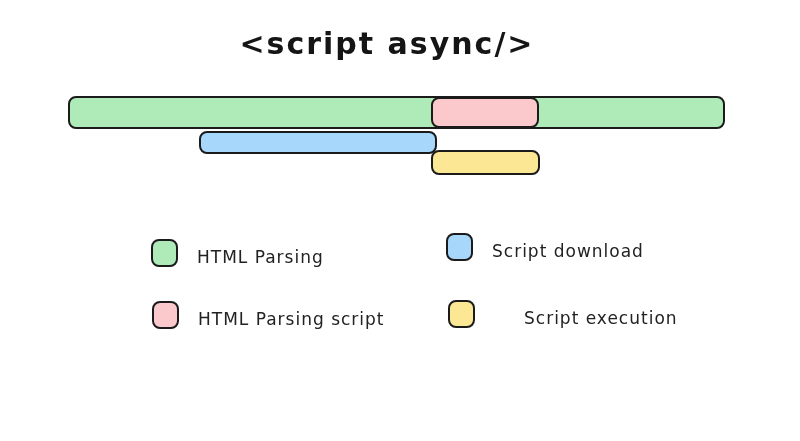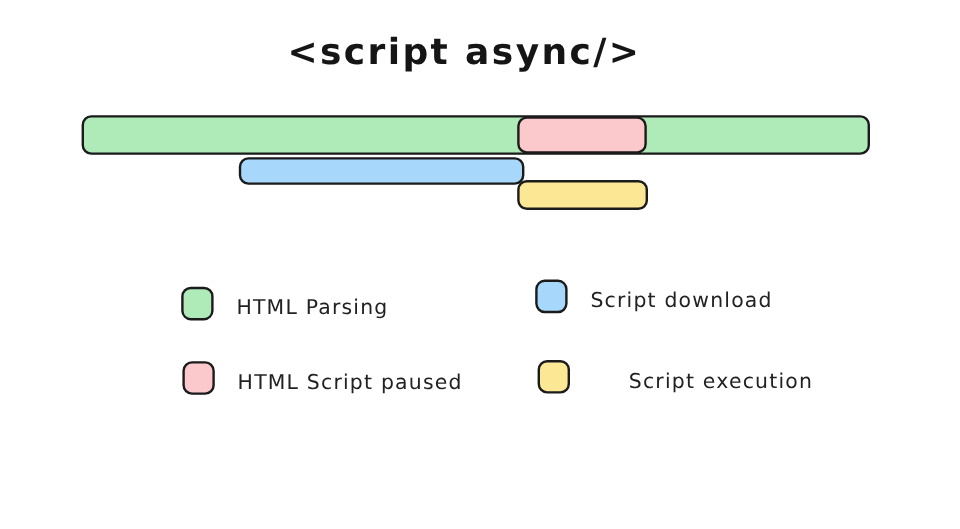--- a/index.html
+++ b/index.html
@@ -66,21 +66,21 @@
     <span class="legend-label">HTML Parsing</span>
   </div>
 
   <div class="legend-item" style="left: 446px; top: 233px;">
     <span class="swatch" style="background: rgb(167, 216, 251);"></span>
     <span class="legend-label">Script download</span>
   </div>
 
   <div class="legend-item" style="left: 152px; top: 301px;">
     <span class="swatch" style="background: rgb(251, 201, 204);"></span>
-    <span class="legend-label">HTML Script paused</span>
+    <span class="legend-label">HTML Parsing script</span>
   </div>
 
   <div class="legend-item" style="left: 448px; top: 300px; gap: 30px;">
     <span class="swatch" style="background: rgb(252, 231, 148);"></span>
     <span class="legend-label">Script execution</span>
   </div>
 
 </div>
 
 </body></html>

